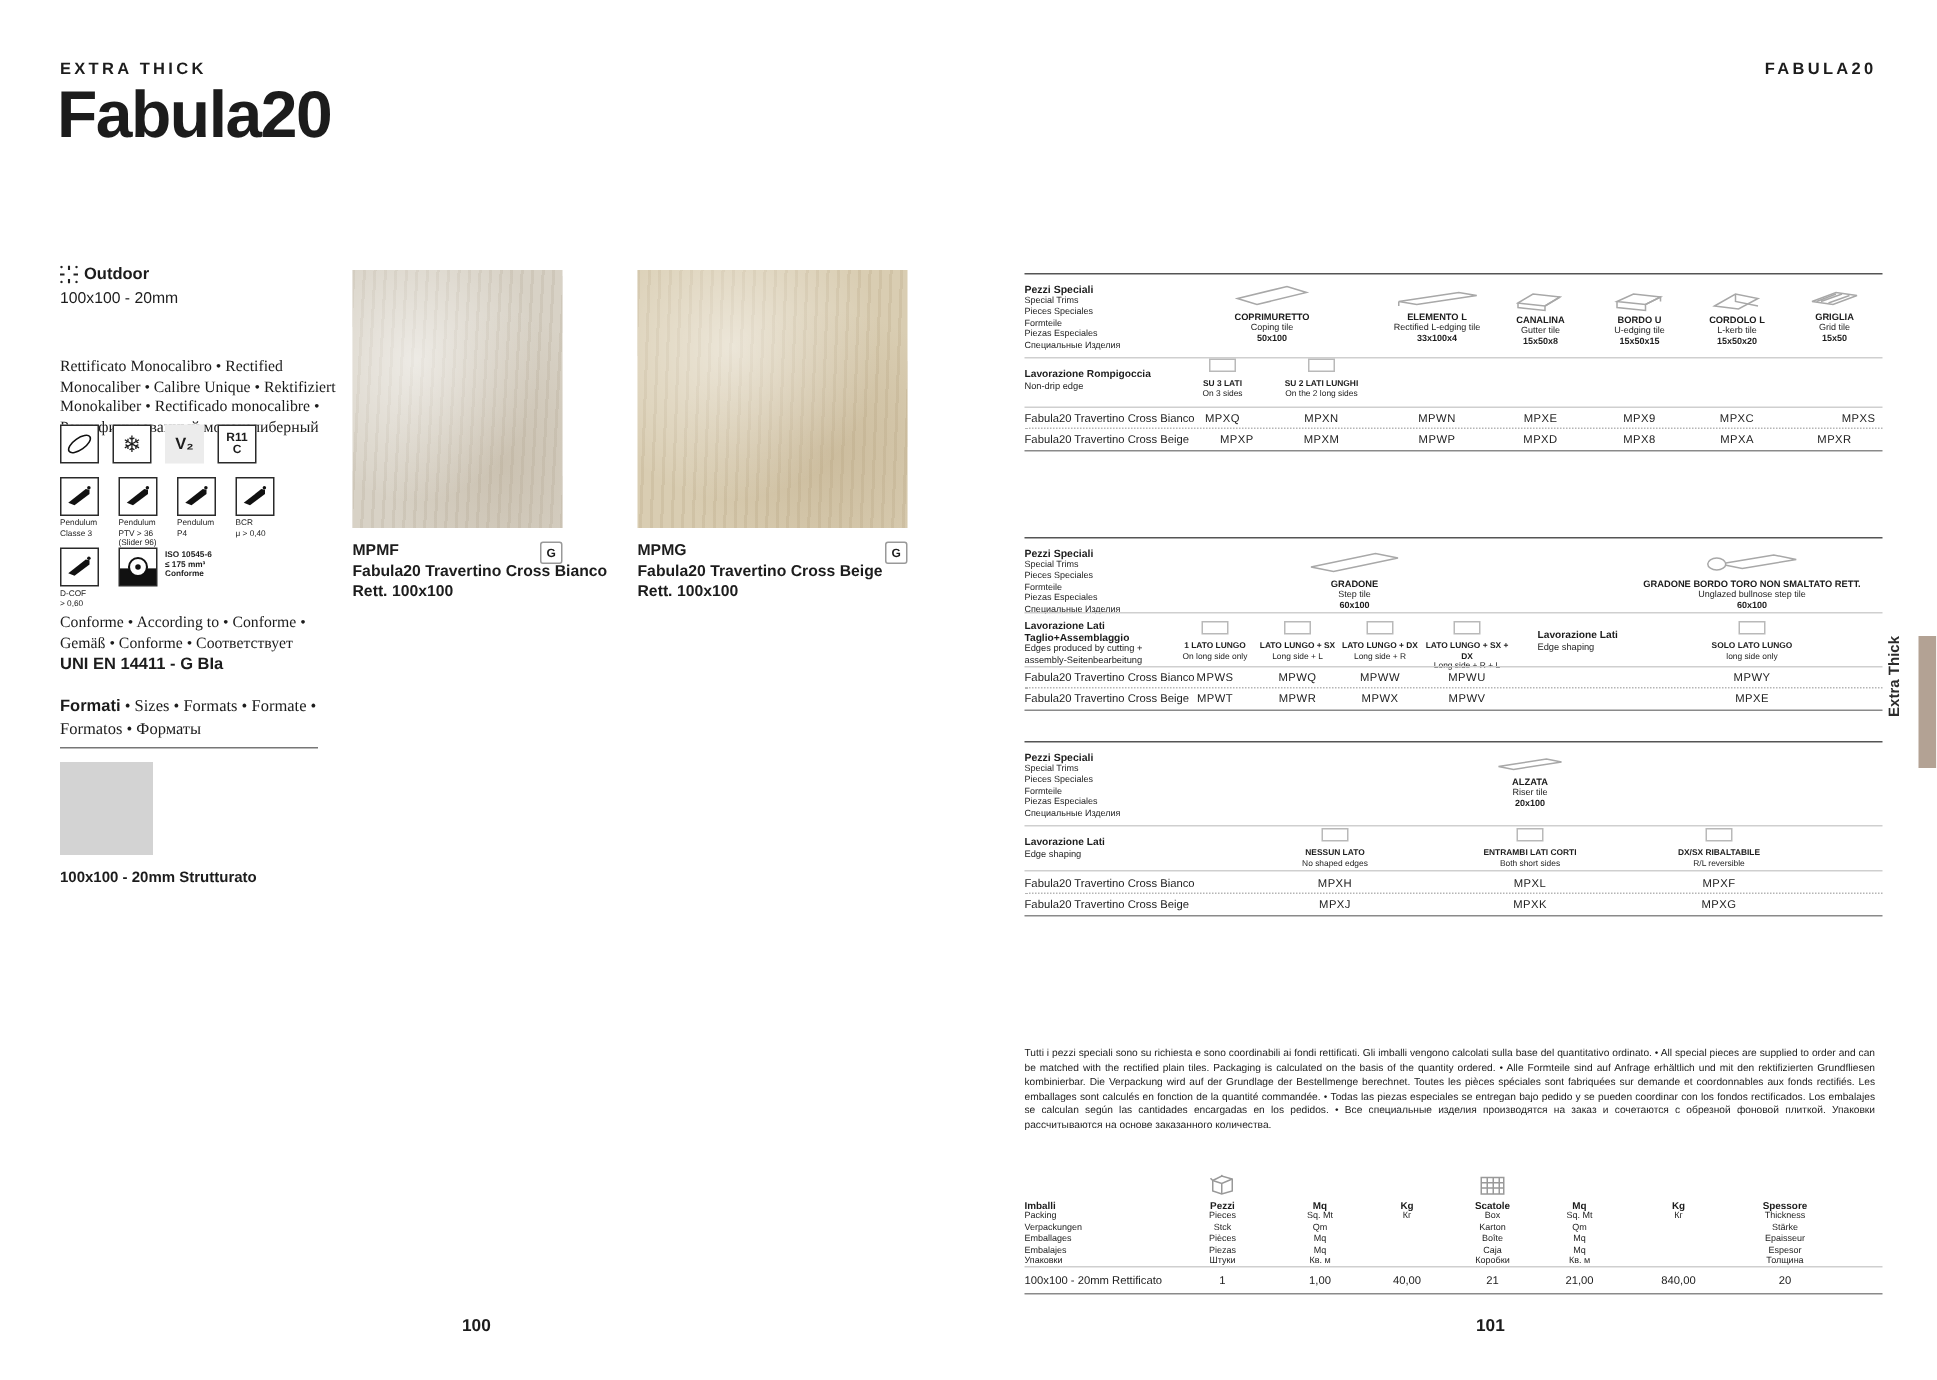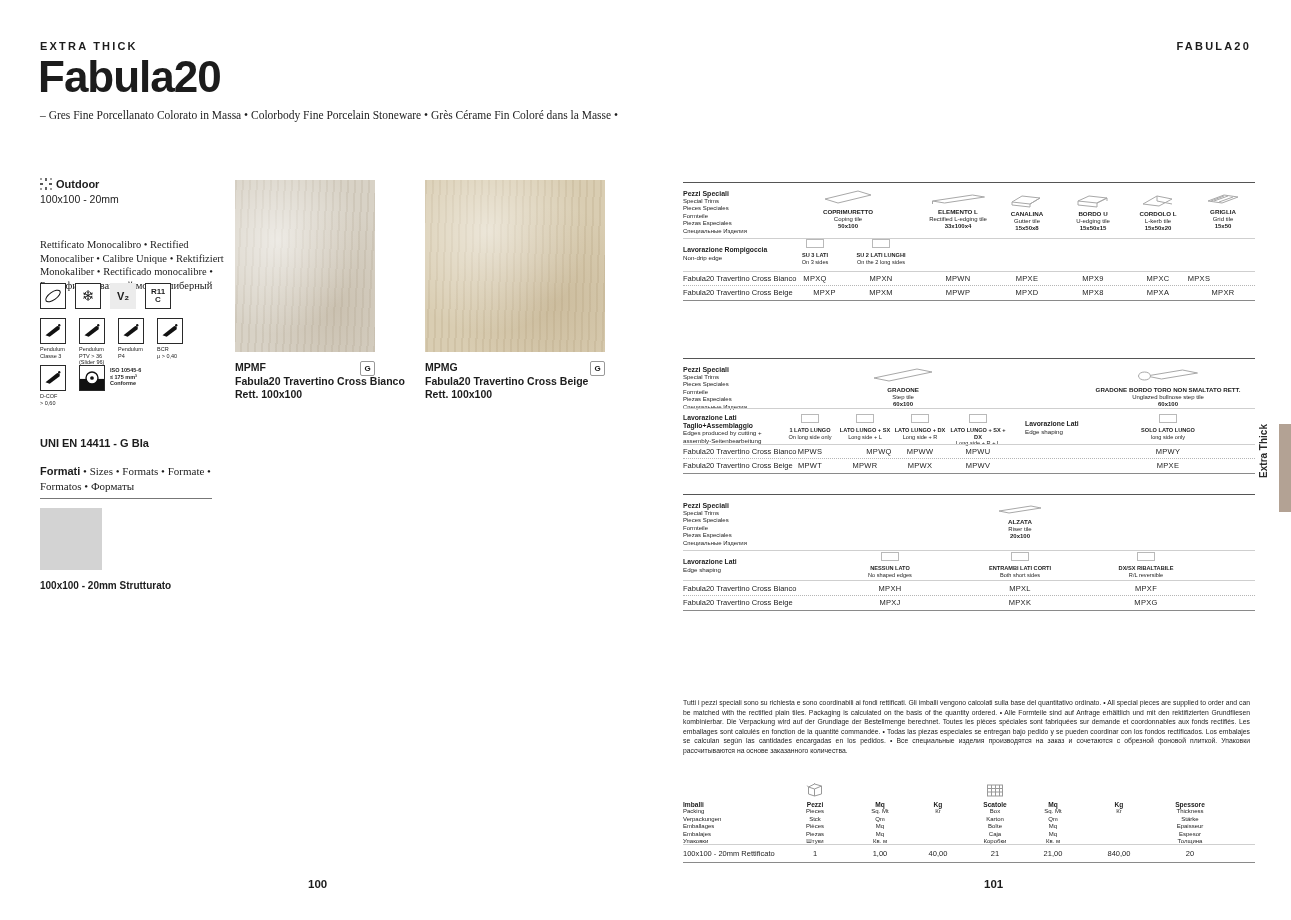--- a/index.html
+++ b/index.html
@@ -85,21 +85,20 @@
 </style>
 </head>
 <body>
 
 <div class="page">
 
   <div class="abs eyebrow">EXTRA THICK</div>
   <div class="abs hdr-right">FABULA20</div>
   <div class="abs title">Fabula20</div>
   <div class="abs subtitle serif">
-    <div>– Gres Fine Porcellanato Colorato in Massa • Colorbody Fine Porcelain Stoneware • Grès Cérame Fin Coloré dans la Masse •</div>
   </div>
 
   <div class="abs outdoor">
     <svg width="12" height="12" viewBox="0 0 12 12">
       <path d="M6 0v3 M6 9v3 M0 6h3 M9 6h3" stroke="#222" stroke-width="1.4" fill="none"></path>
       <circle cx="1" cy="1" r="0.8" fill="#222"></circle>
         <circle cx="11" cy="1" r="0.8" fill="#222"></circle>
       <circle cx="1" cy="11" r="0.8" fill="#222"></circle>
         <circle cx="11" cy="11" r="0.8" fill="#222"></circle>
     </svg><span class="lbl">Outdoor</span>
@@ -200,20 +199,21 @@
           </svg>
       </div>
       <div class="iso-label b">
           <div>ISO 10545-6</div>
           <div>≤ 175 mm³</div>
           <div>Conforme</div>
         </div>
     </div>
   </div>
 
+  <div class="abs conforme serif">Conforme • According to • Conforme • Gemäß • Conforme • Соответствует</div>
   <div class="abs standard">UNI EN 14411 - G BIa</div>
 
   <div class="abs formati">
     <span class="b">Formati</span><span class="serif"> • Sizes • Formats • Formate • Formatos • Форматы</span>
   </div>
   <div class="abs hr1"></div>
   <div class="abs grey-square" style="background:#d3d3d3;"></div>
   <div class="abs format-label">100x100 - 20mm Strutturato</div>
 
   <div class="tile tile1" style="background:
@@ -322,21 +322,21 @@
 
     <div class="rule lite" style="top:89px;"></div>
     <div class="rowline" style="top:90px;">
       <span class="nm">Fabula20 Travertino Cross Bianco</span>
       <span class="code" style="left:132px;">MPXQ</span>
       <span class="code" style="left:198px;">MPXN</span>
       <span class="code" style="left:275px;">MPWN</span>
       <span class="code" style="left:344px;">MPXE</span>
       <span class="code" style="left:410px;">MPX9</span>
       <span class="code" style="left:475px;">MPXC</span>
-      <span class="code" style="left:516px;">MPXS</span>
+      <span class="code" style="left:556px;">MPXS</span>
     </div>
     <div class="dotted" style="top:103px;"></div>
     <div class="rowline" style="top:104px;">
       <span class="nm">Fabula20 Travertino Cross Beige</span>
       <span class="code" style="left:132px;padding-left:19px;">MPXP</span>
       <span class="code" style="left:198px;">MPXM</span>
       <span class="code" style="left:275px;">MPWP</span>
       <span class="code" style="left:344px;">MPXD</span>
       <span class="code" style="left:410px;">MPX8</span>
       <span class="code" style="left:475px;">MPXA</span>
@@ -404,21 +404,21 @@
     </div>
     <div class="subcol" style="left:485px;top:56px;width:70px;">
       <span class="rect-ic"></span>
       <div class="a">SOLO LATO LUNGO</div><div>long side only</div>
     </div>
 
     <div class="rule lite" style="top:86px;"></div>
     <div class="rowline" style="top:87px;">
       <span class="nm">Fabula20 Travertino Cross Bianco</span>
       <span class="code" style="left:127px;">MPWS</span>
-      <span class="code" style="left:196px;text-align:right;">MPWQ</span>
+      <span class="code" style="left:182px;text-align:right;">MPWQ</span>
       <span class="code" style="left:237px;">MPWW</span>
       <span class="code" style="left:295px;">MPWU</span>
       <span class="code" style="left:485px;">MPWY</span>
     </div>
     <div class="dotted" style="top:100px;"></div>
     <div class="rowline" style="top:101px;">
       <span class="nm">Fabula20 Travertino Cross Beige</span>
       <span class="code" style="left:127px;">MPWT</span>
       <span class="code" style="left:182px;">MPWR</span>
       <span class="code" style="left:237px;">MPWX</span>

